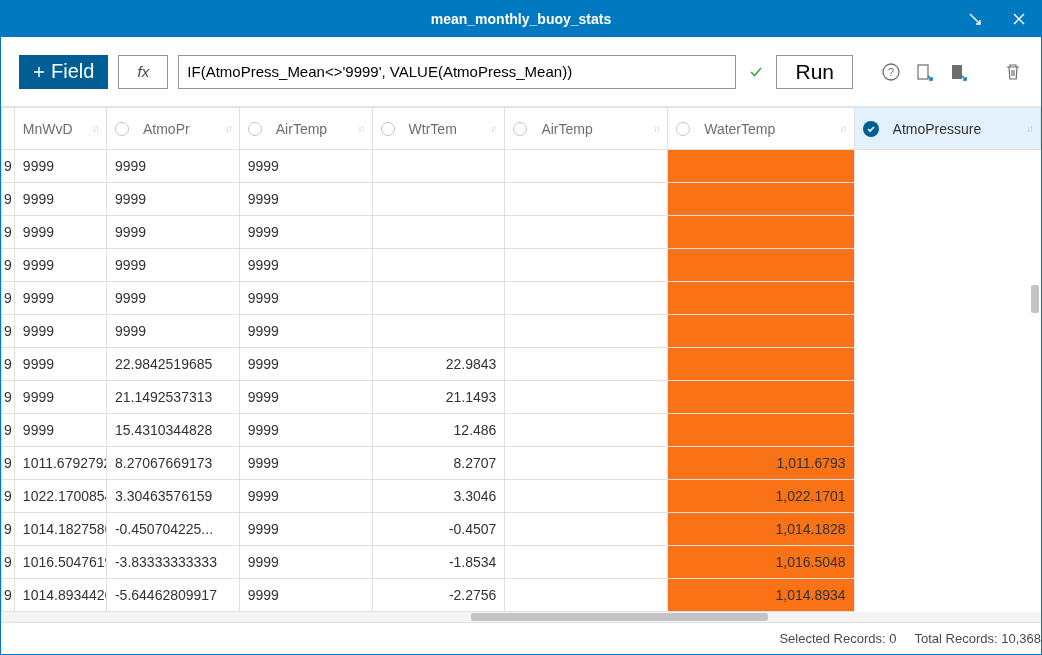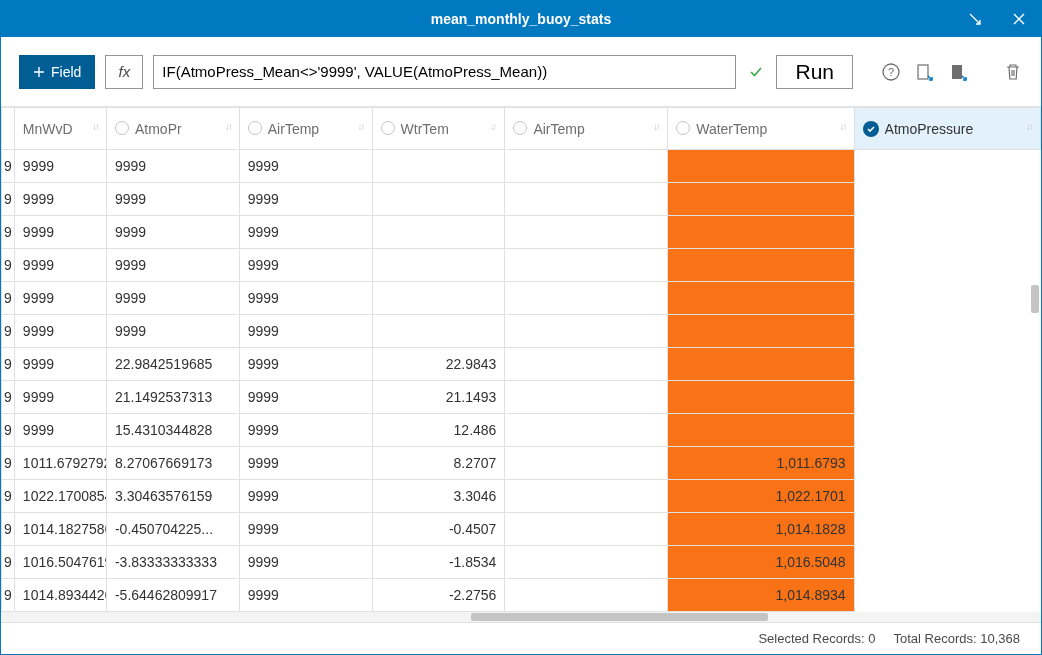--- a/index.html
+++ b/index.html
@@ -4,50 +4,50 @@
 <style>
 * { box-sizing: border-box; margin: 0; padding: 0; }
 body { font-family: "Segoe UI", Arial, sans-serif; font-size: 13px; color: #323232; background: #fff; }
 .window { width: 1042px; height: 655px; border: 1px solid #0079c1; display: flex; flex-direction: column; overflow: hidden; }
 .titlebar { background: #0079c1; color: #fff; height: 36px; display: flex; align-items: center; justify-content: center; position: relative; }
 .titlebar-title { font-size: 14px; font-weight: 700; }
 .titlebar-controls { position: absolute; right: 0; top: 0; height: 36px; display: flex; }
 .titlebar-btn { width: 44px; height: 36px; display: flex; align-items: center; justify-content: center; color: #fff; cursor: pointer; }
 .titlebar-btn svg { width: 14px; height: 14px; }
 .toolbar { height: 70px; display: flex; align-items: center; padding: 0 18px; gap: 10px; border-bottom: 1px solid #e6e6e6; }
-.field-btn { background: #005e95; color: #fff; border: none; height: 34px; padding: 0 14px; font-size: 14px; display: flex; align-items: center; gap: 6px; cursor: pointer; }
-.fx-box { border: 1px solid #959595; height: 34px; width: 38px; display: flex; align-items: center; justify-content: center; font-style: italic; font-size: 15px; color: #4a4a4a; }
+.field-btn { background: #005e95; color: #fff; border: none; height: 34px; padding: 0 14px; font-size: 20px; display: flex; align-items: center; gap: 6px; cursor: pointer; }
+.fx-box { border: 1px solid #959595; height: 34px; width: 50px; display: flex; align-items: center; justify-content: center; font-style: italic; font-size: 15px; color: #4a4a4a; }
 .formula-input { flex: 1; border: 1px solid #959595; height: 34px; padding: 0 8px; font-size: 15px; font-family: inherit; outline: none; }
 .check { color: #35ac46; width: 20px; display: flex; justify-content: center; }
 .run-btn { border: 1px solid #959595; background: #fff; height: 34px; padding: 0 18px; font-size: 21px; cursor: pointer; }
 .tool-icons { display: flex; gap: 14px; align-items: center; margin-left: 18px; }
 .tool-icon { width: 20px; height: 20px; color: #6e6e6e; cursor: pointer; display: flex; align-items: center; justify-content: center; }
 .table-wrap { flex: 1; overflow: auto; position: relative; }
 table { border-collapse: collapse; width: 100%; table-layout: fixed; }
 th { border: 1px solid #e0e0e0; background: #fff; height: 42px; font-weight: 400; color: #6e6e6e; font-size: 14px; padding: 0 8px; position: relative; text-align: left; }
-th .th-inner { display: flex; align-items: flex-start; gap: 6px; width: 100%; overflow: hidden; }
+th .th-inner { display: flex; align-items: center; gap: 14px; width: 100%; overflow: hidden; }
 th .th-label { white-space: nowrap; overflow: hidden; text-overflow: clip; flex: 0 1 auto; }
 th .sort { margin-left: auto; color: #c4c4c4; font-size: 10px; flex-shrink:0; letter-spacing:-2px;}
 th .ring { width: 14px; height: 14px; border: 1.5px solid #c4c4c4; border-radius: 50%; flex-shrink:0; }
 th.selected { background: #e2f1fb; }
 th.selected .check-ic { width: 16px; height: 16px; background: #005e95; border-radius: 50%; display: flex; align-items: center; justify-content: center; flex-shrink:0; }
 th.selected .check-ic svg { width: 10px; height: 10px; }
 th.selected .th-label { color: #323232; }
 td { border: 1px solid #e0e0e0; height: 33px; padding: 0 8px; font-size: 14px; white-space: nowrap; overflow: hidden; }
 td.num { text-align: right; padding-left: 46px; }
 td.sel { background: #f97316; }
 .col-first { width: 12px; padding: 0 2px; overflow:hidden;}
 .col-a { width: 86px; }
 .col-b { width: 124px; }
 .col-c { width: 124px; }
 .col-d { width: 124px; }
 .col-e { width: 152px; }
 .col-f { width: 174px; }
 .col-g { width: 174px; }
-.statusbar { height: 32px; border-top: 1px solid #e0e0e0; display: flex; align-items: center; justify-content: flex-end; padding: 0 21px; gap: 18px; font-size: 13px; color: #4a4a4a; }
+.statusbar { height: 32px; border-top: 1px solid #e0e0e0; display: flex; align-items: center; justify-content: flex-end; padding: 0 0; gap: 18px; font-size: 13px; color: #4a4a4a; }
 .hscroll { height: 10px; background: #f4f4f4;}
 .hscroll-track{height:10px; margin-left:470px; margin-right:30px; position:relative;}
 .hscroll-thumb{position:absolute;left:0;width:55%;height:8px;top:1px;background:#c4c4c4;border-radius:2px;}
 .vscroll-thumb{position:absolute;right:2px;top:178px;width:8px;height:28px;background:#c4c4c4;border-radius:2px;}
 </style>
 </head>
 <body>
 
 <div class="window">
 

